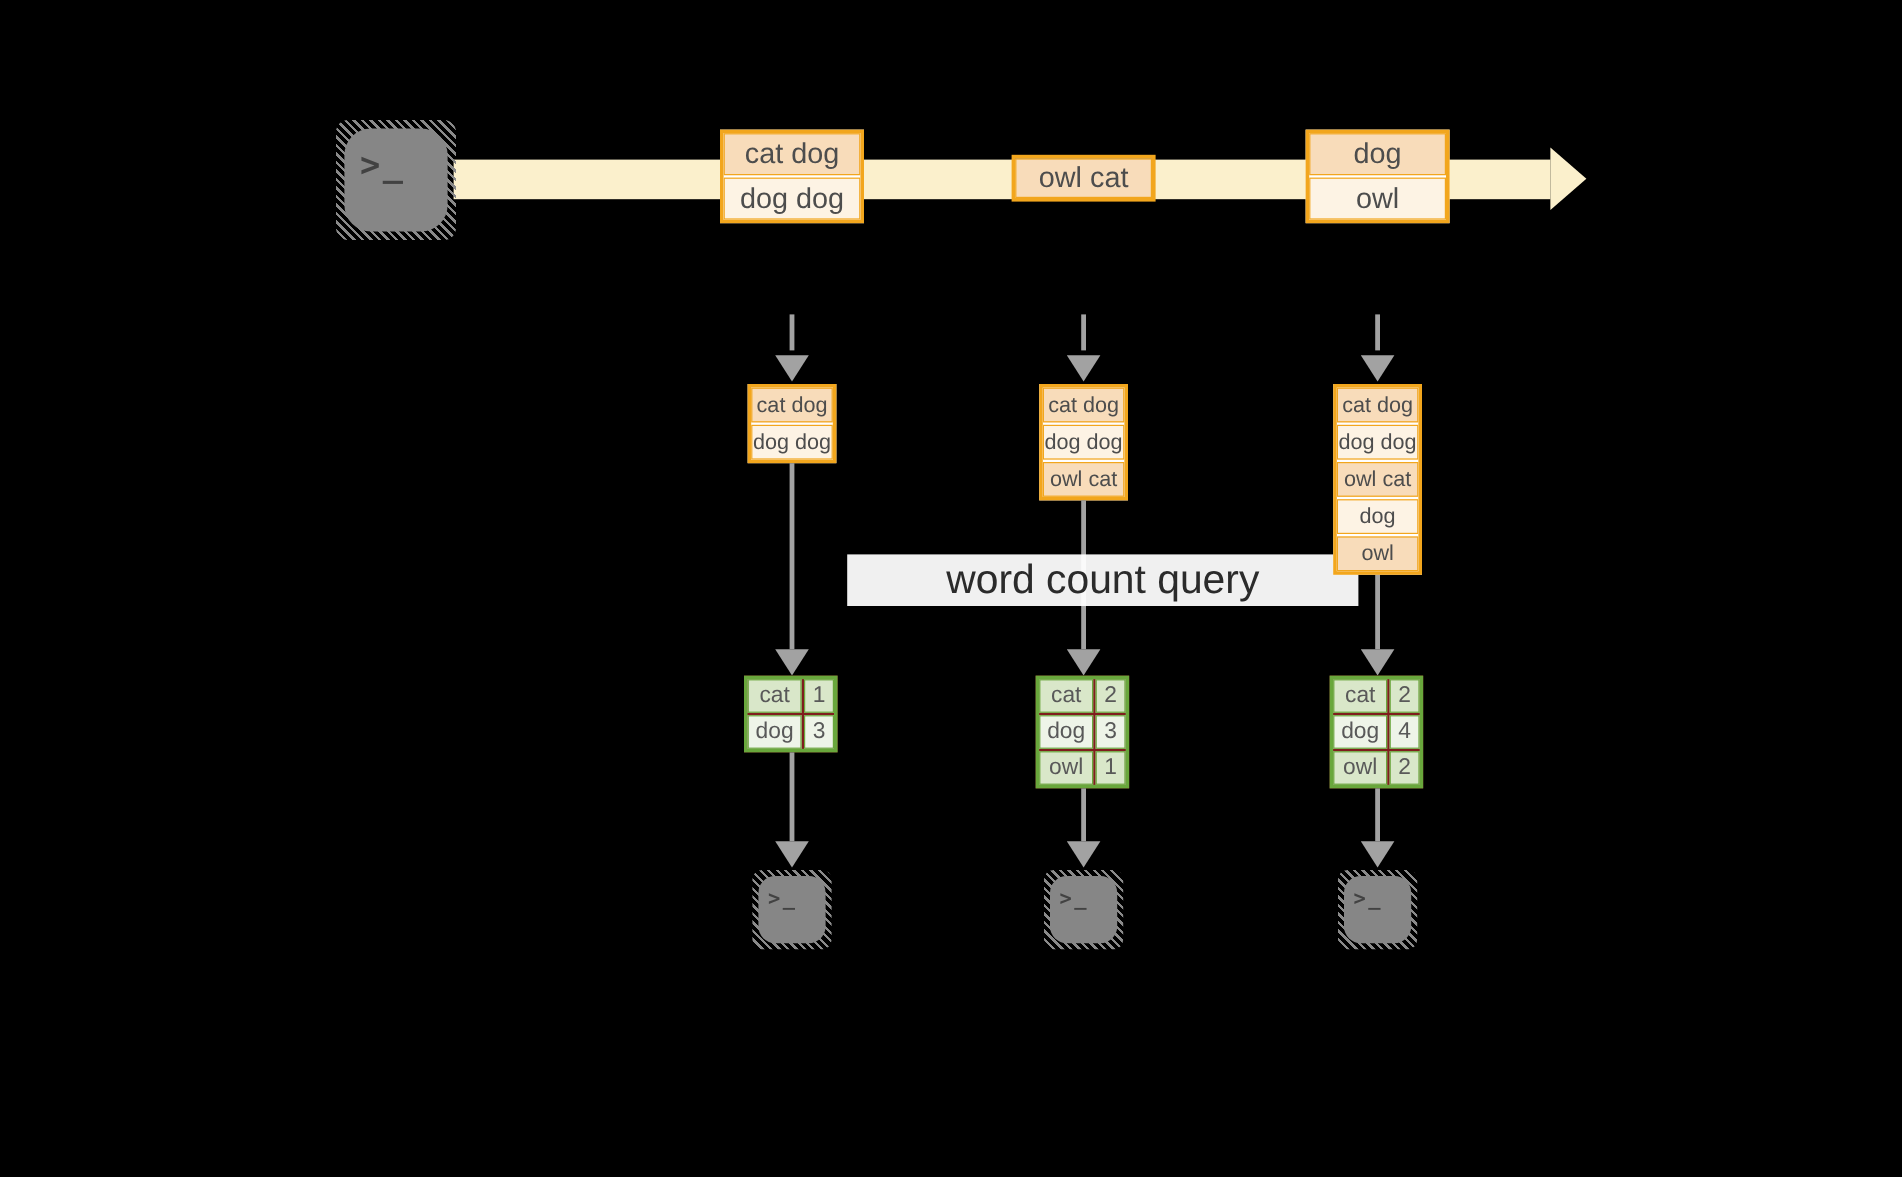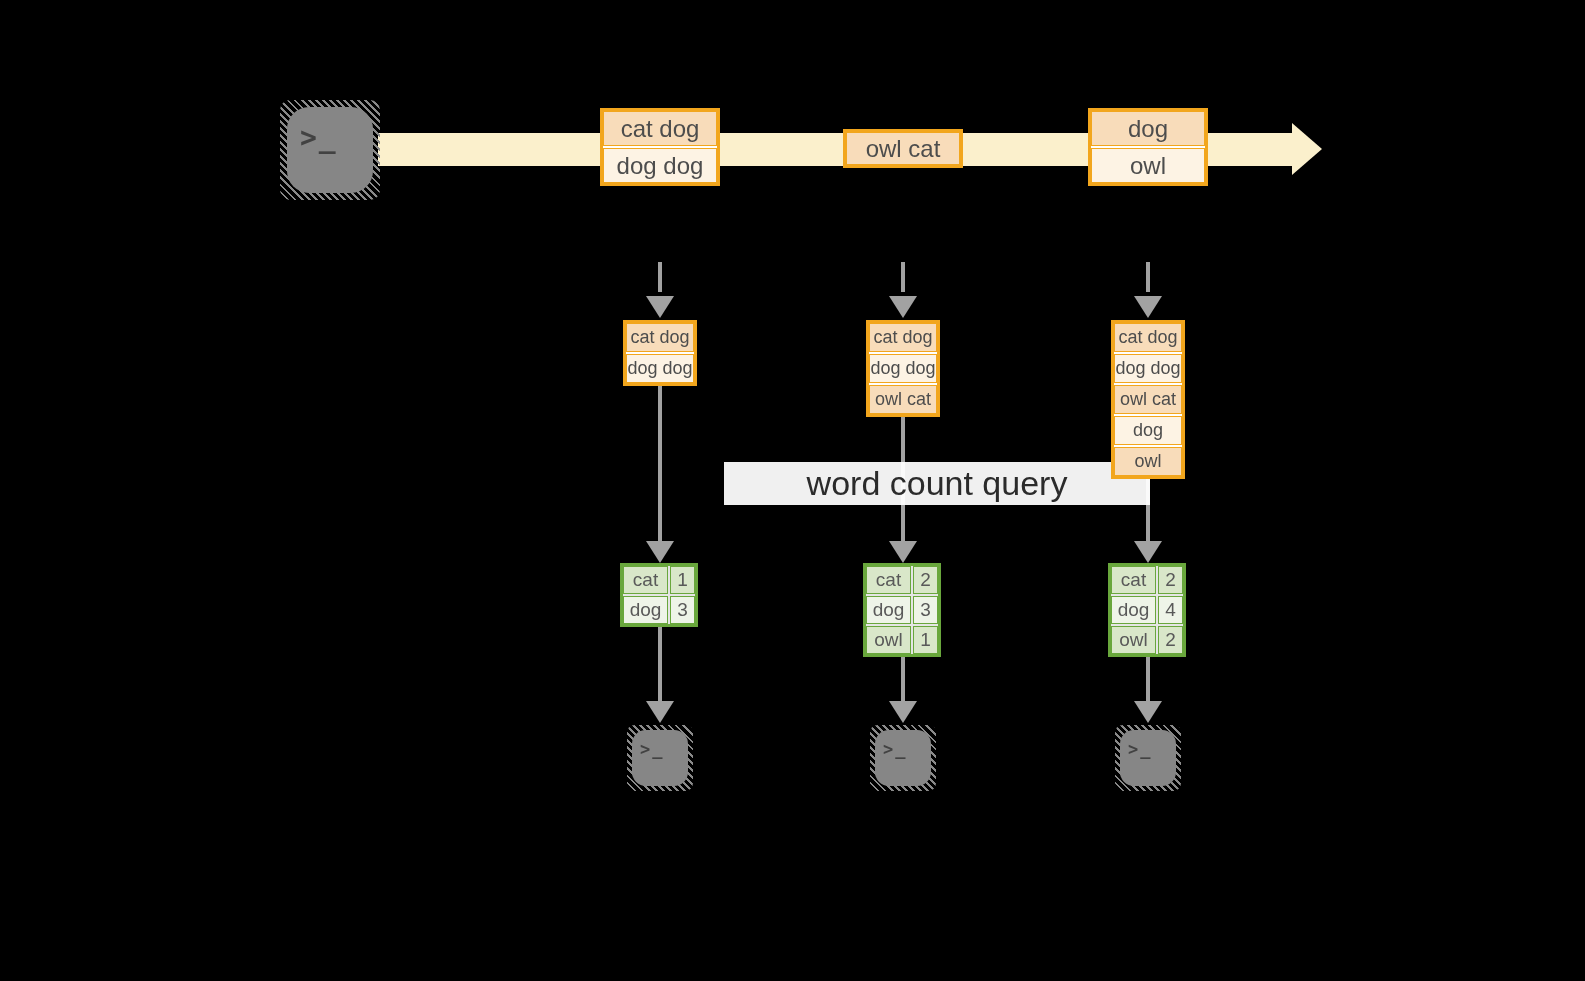--- a/index.html
+++ b/index.html
@@ -28,21 +28,21 @@
     display:flex;align-items:center;justify-content:center;
     color:#4d4d4d;
   }
   .obox .orow:nth-child(odd){background:#f8dcba;}
   .obox .orow:nth-child(even){background:#fdf3e4;}
   .stream-box .orow{font-size:24px;}
   .state-stack .orow{font-size:18px;}
 
   
   .gtable{
-    background:#e5e5e5;border:3px solid #69a73c;
+    background:#7f1d1d;border:3px solid #69a73c;
     display:flex;flex-direction:column;gap:2px;box-sizing:border-box;
   }
   .gtable .grow{flex:1 1 auto;display:flex;gap:2px;}
   .gtable .gcell{
     border:1px solid #69a73c;display:flex;align-items:center;justify-content:center;
     color:#595959;font-size:19px;box-sizing:border-box;
   }
   .gtable .gcell.word{width:45px;}
   .gtable .gcell.count{flex:1 1 auto;}
   .gtable .grow:nth-child(odd) .gcell{background:#d9e7c9;}
@@ -128,21 +128,21 @@
     <div class="orow">owl</div>
   </div>
 
   <div class="abs shaft" style="left:658px;top:386px;height:155px;"></div>
   <div class="abs head-down" style="left:646px;top:541px;"></div>
   <div class="abs shaft" style="left:901px;top:417px;height:124px;z-index:1;"></div>
   <div class="abs head-down" style="left:889px;top:541px;"></div>
   <div class="abs shaft" style="left:1146px;top:479px;height:62px;"></div>
   <div class="abs head-down" style="left:1134px;top:541px;"></div>
 
-  <div class="abs query-band" style="left:724px;top:462px;width:426px;height:43px;z-index:5;">
+  <div class="abs query-band" style="left:706px;top:462px;width:426px;height:43px;z-index:5;">
     <span>word count query</span>
   </div>
 
   <div class="abs gtable" style="left:620px;top:563px;width:78px;height:64px;">
     <div class="grow">
       <div class="gcell word">cat</div>
       <div class="gcell count">1</div>
     </div>
     <div class="grow">
       <div class="gcell word">dog</div>

